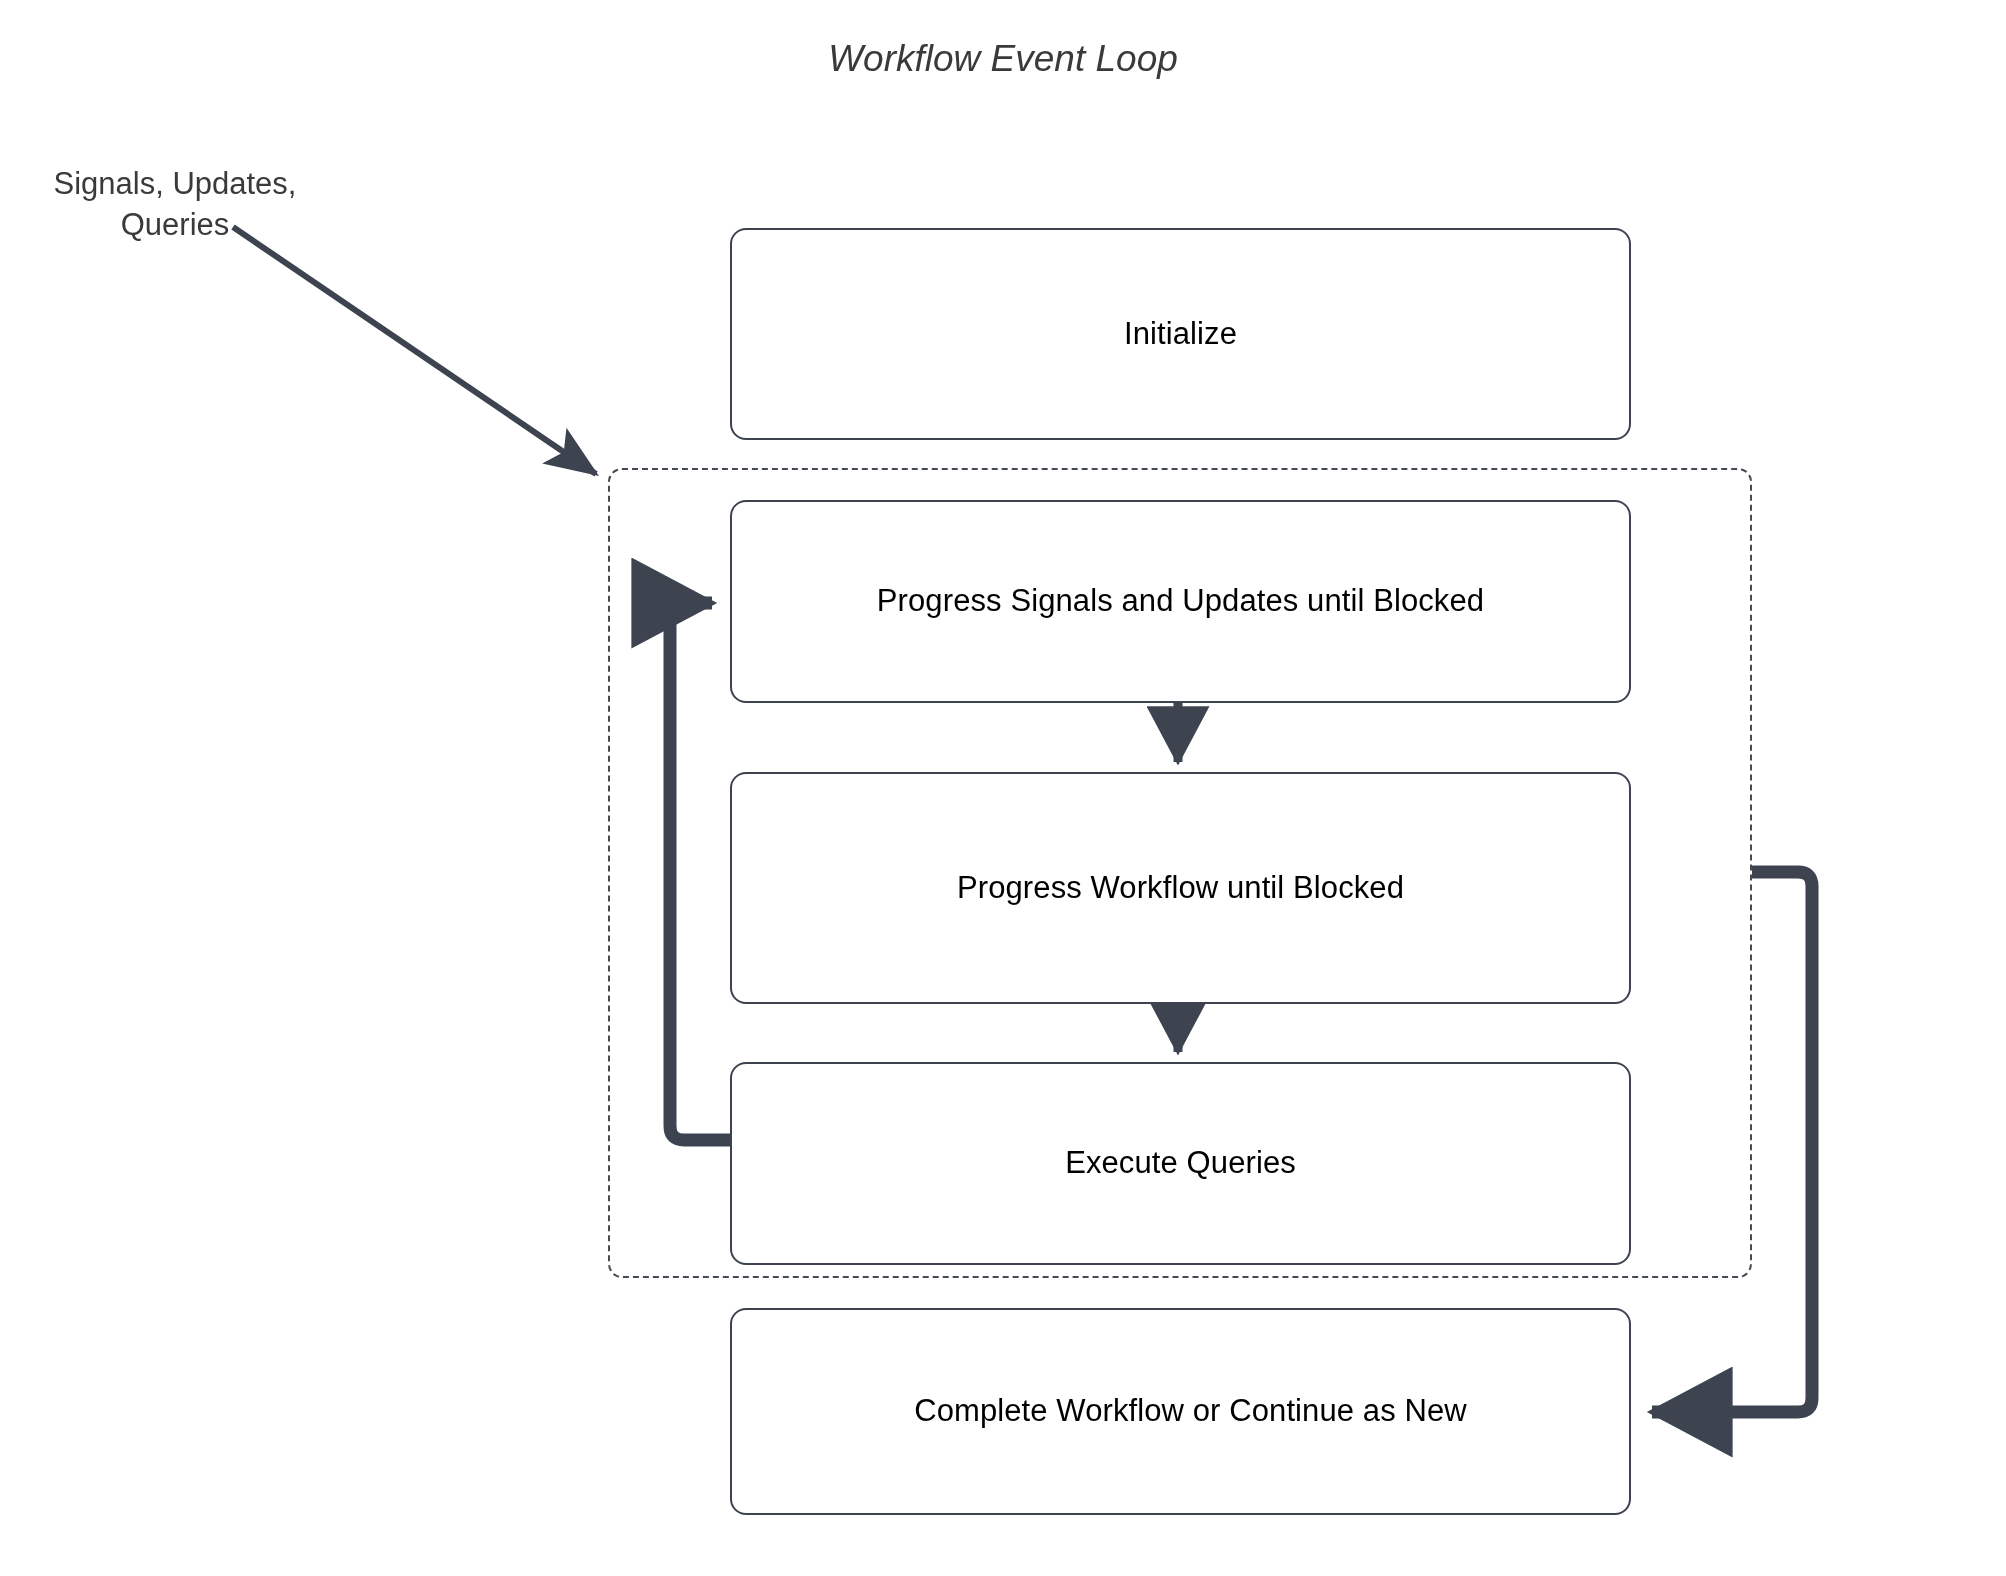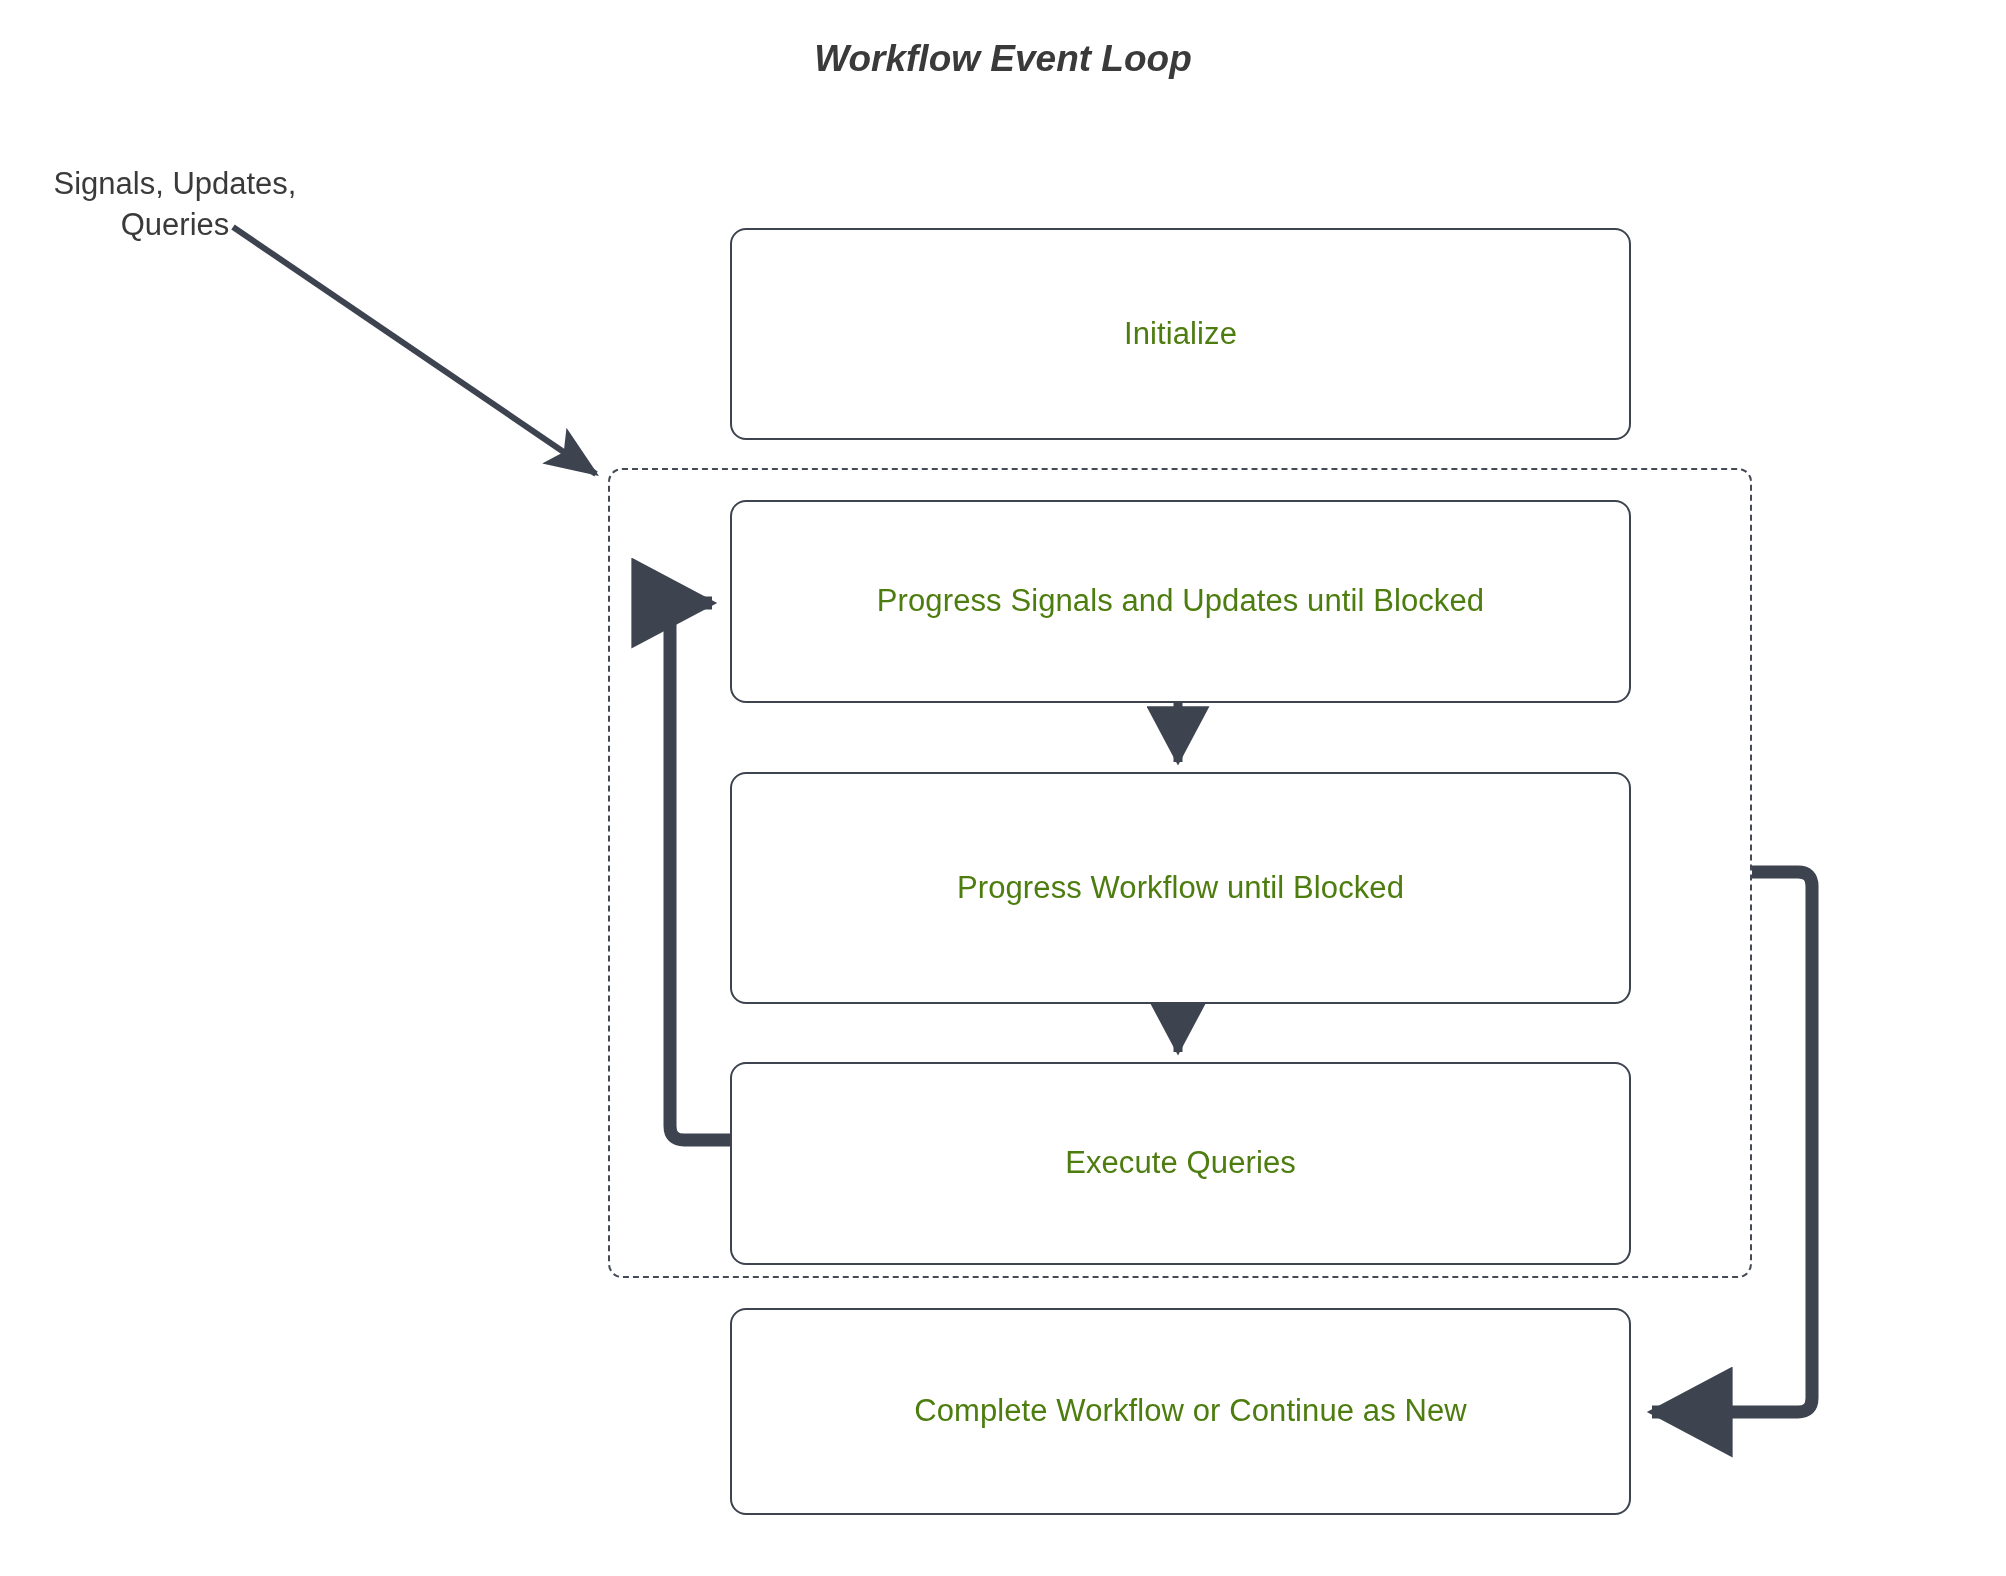--- a/index.html
+++ b/index.html
@@ -27,36 +27,35 @@
     box-sizing: border-box;
     border: 2px solid #3d4450;
     border-radius: 16px;
     background: #ffffff;
     display: flex;
     align-items: center;
     justify-content: center;
   }
   .node-label {
     font-size: 31px;
-    color: #4d7c0f;
+    color: #000000;
     letter-spacing: 0.1px;
     text-align: center;
     line-height: 1.25;
     white-space: nowrap;
   }
   #diagram-title {
     position: absolute;
     left: 0;
     top: 38px;
     width: 2006px;
     text-align: center;
     font-size: 37px;
     font-style: italic;
     color: #3a3a3a;
-    font-weight: bold;
   }
   #external-input-label {
     position: absolute;
     left: 20px;
     top: 140px;
     width: 310px;
     text-align: center;
     font-size: 31px;
     color: #3a3a3a;
     line-height: 1.32;

